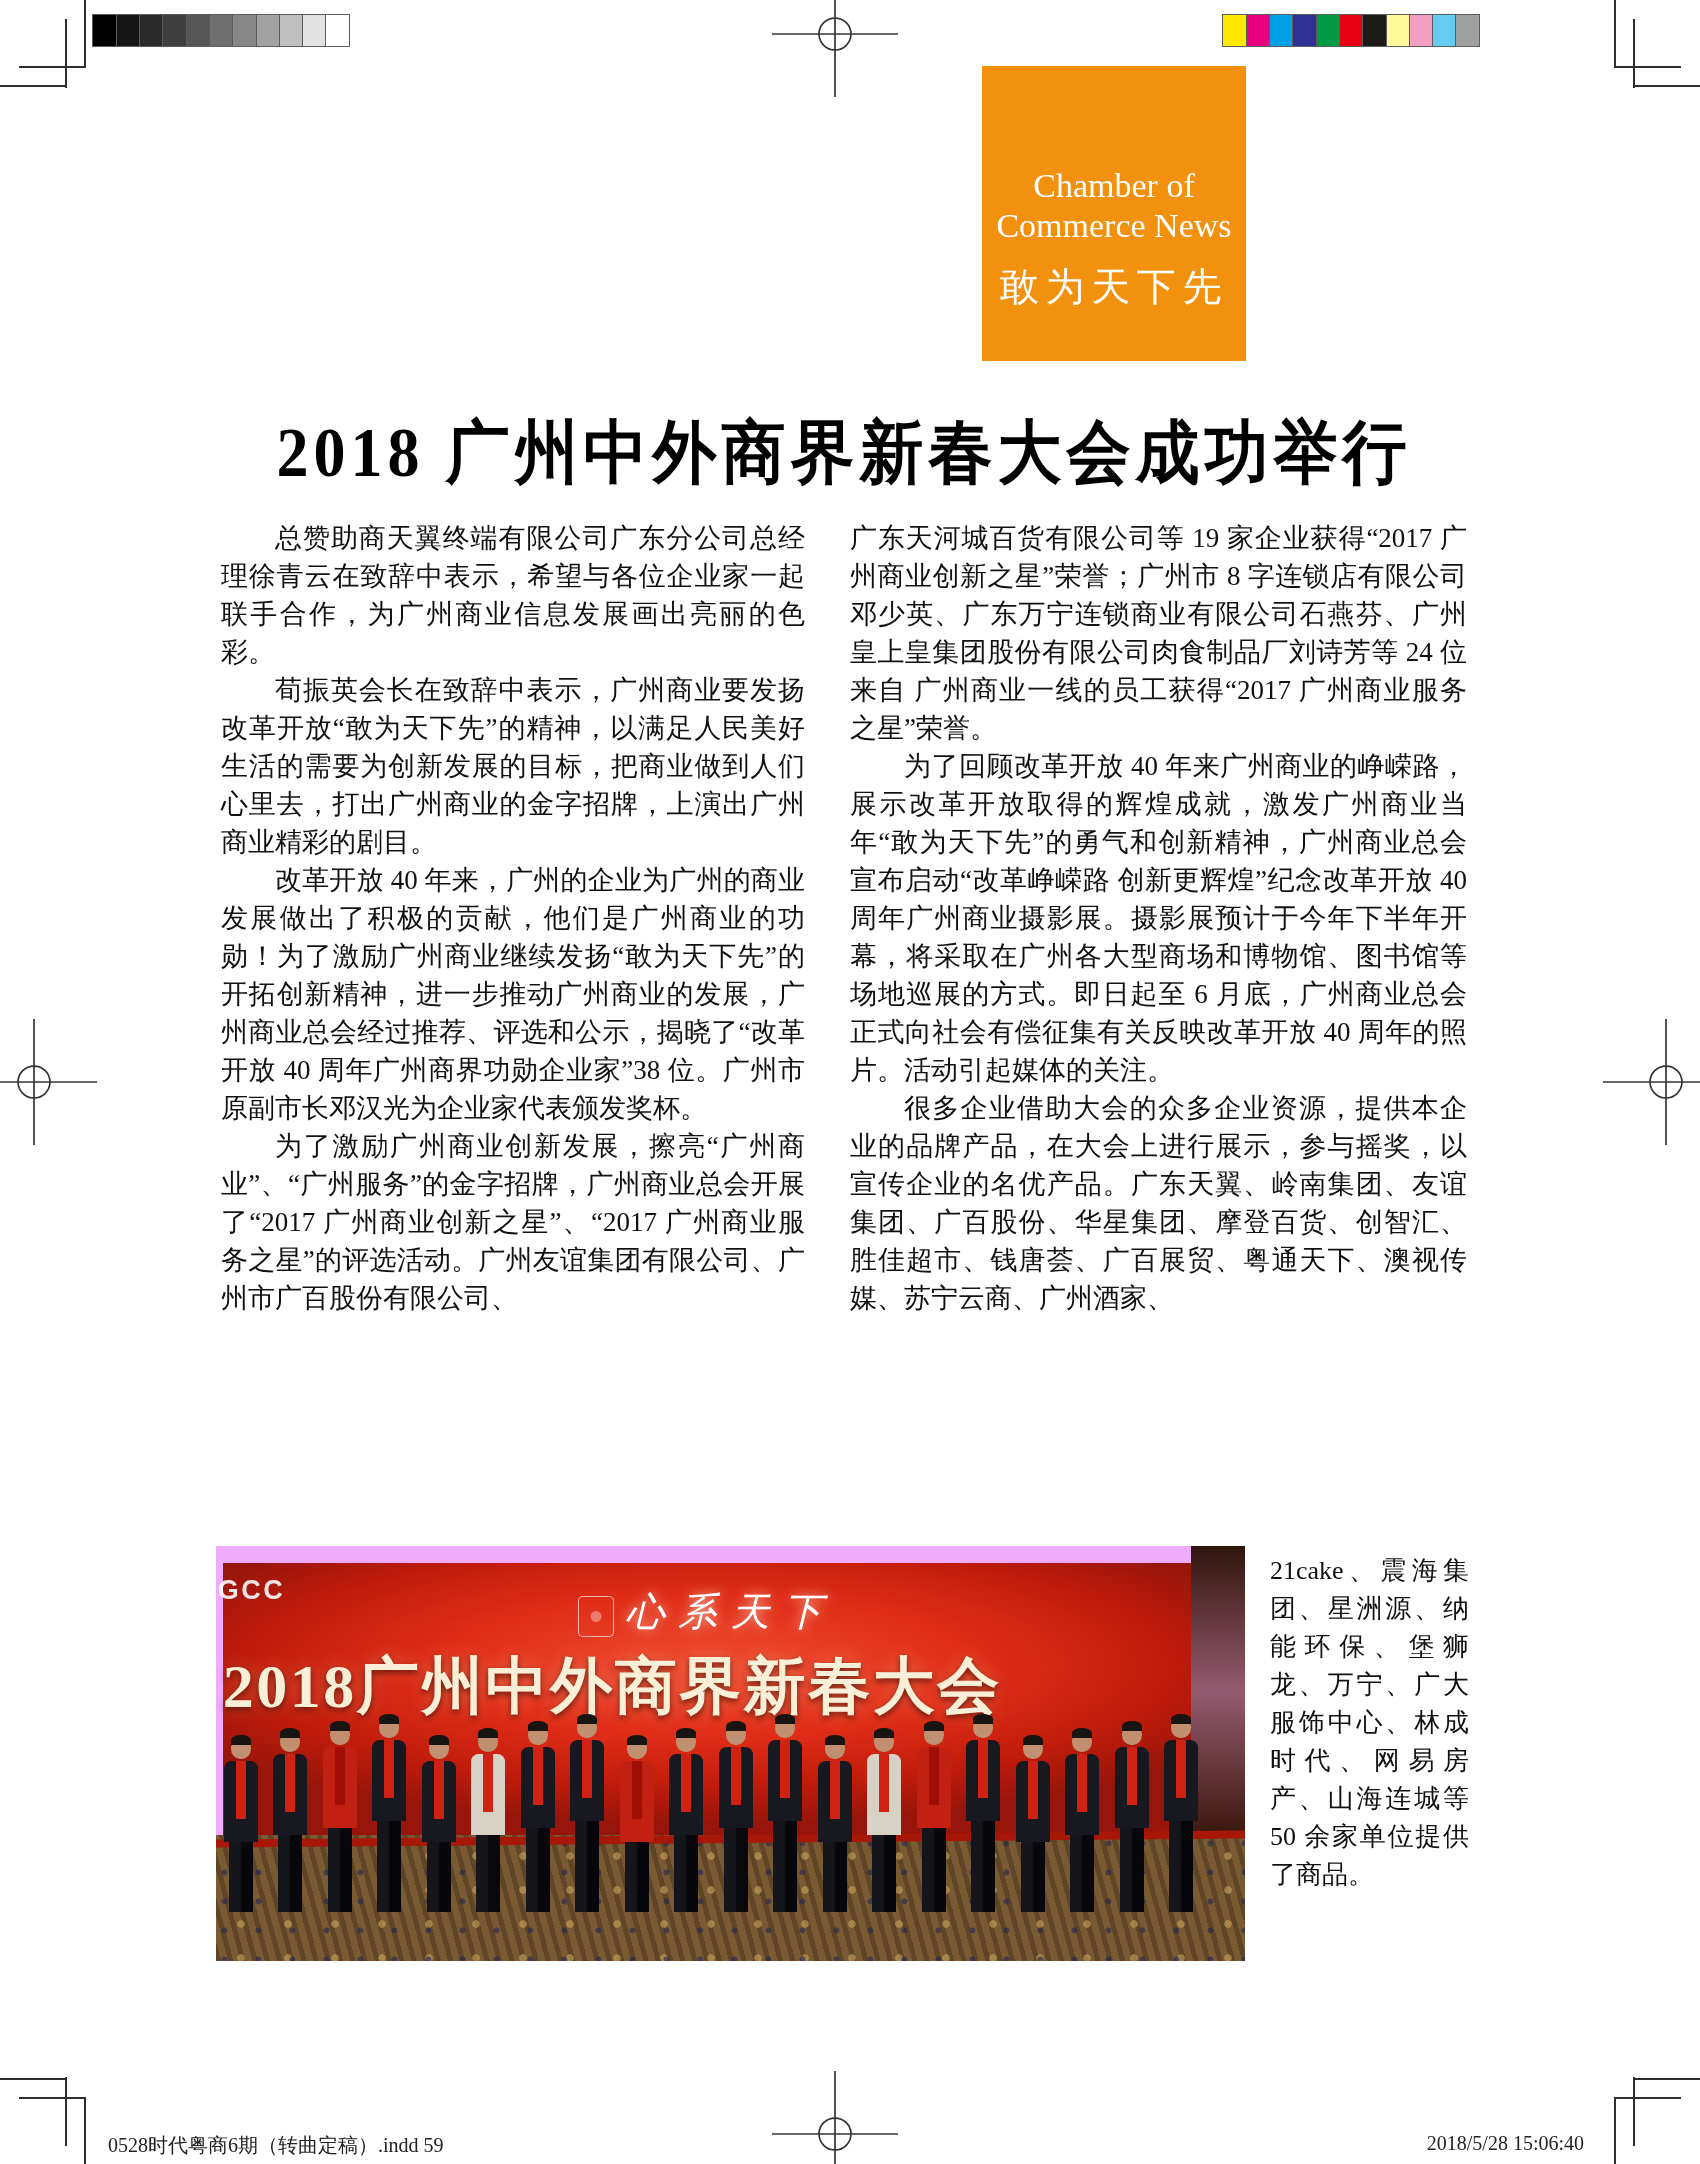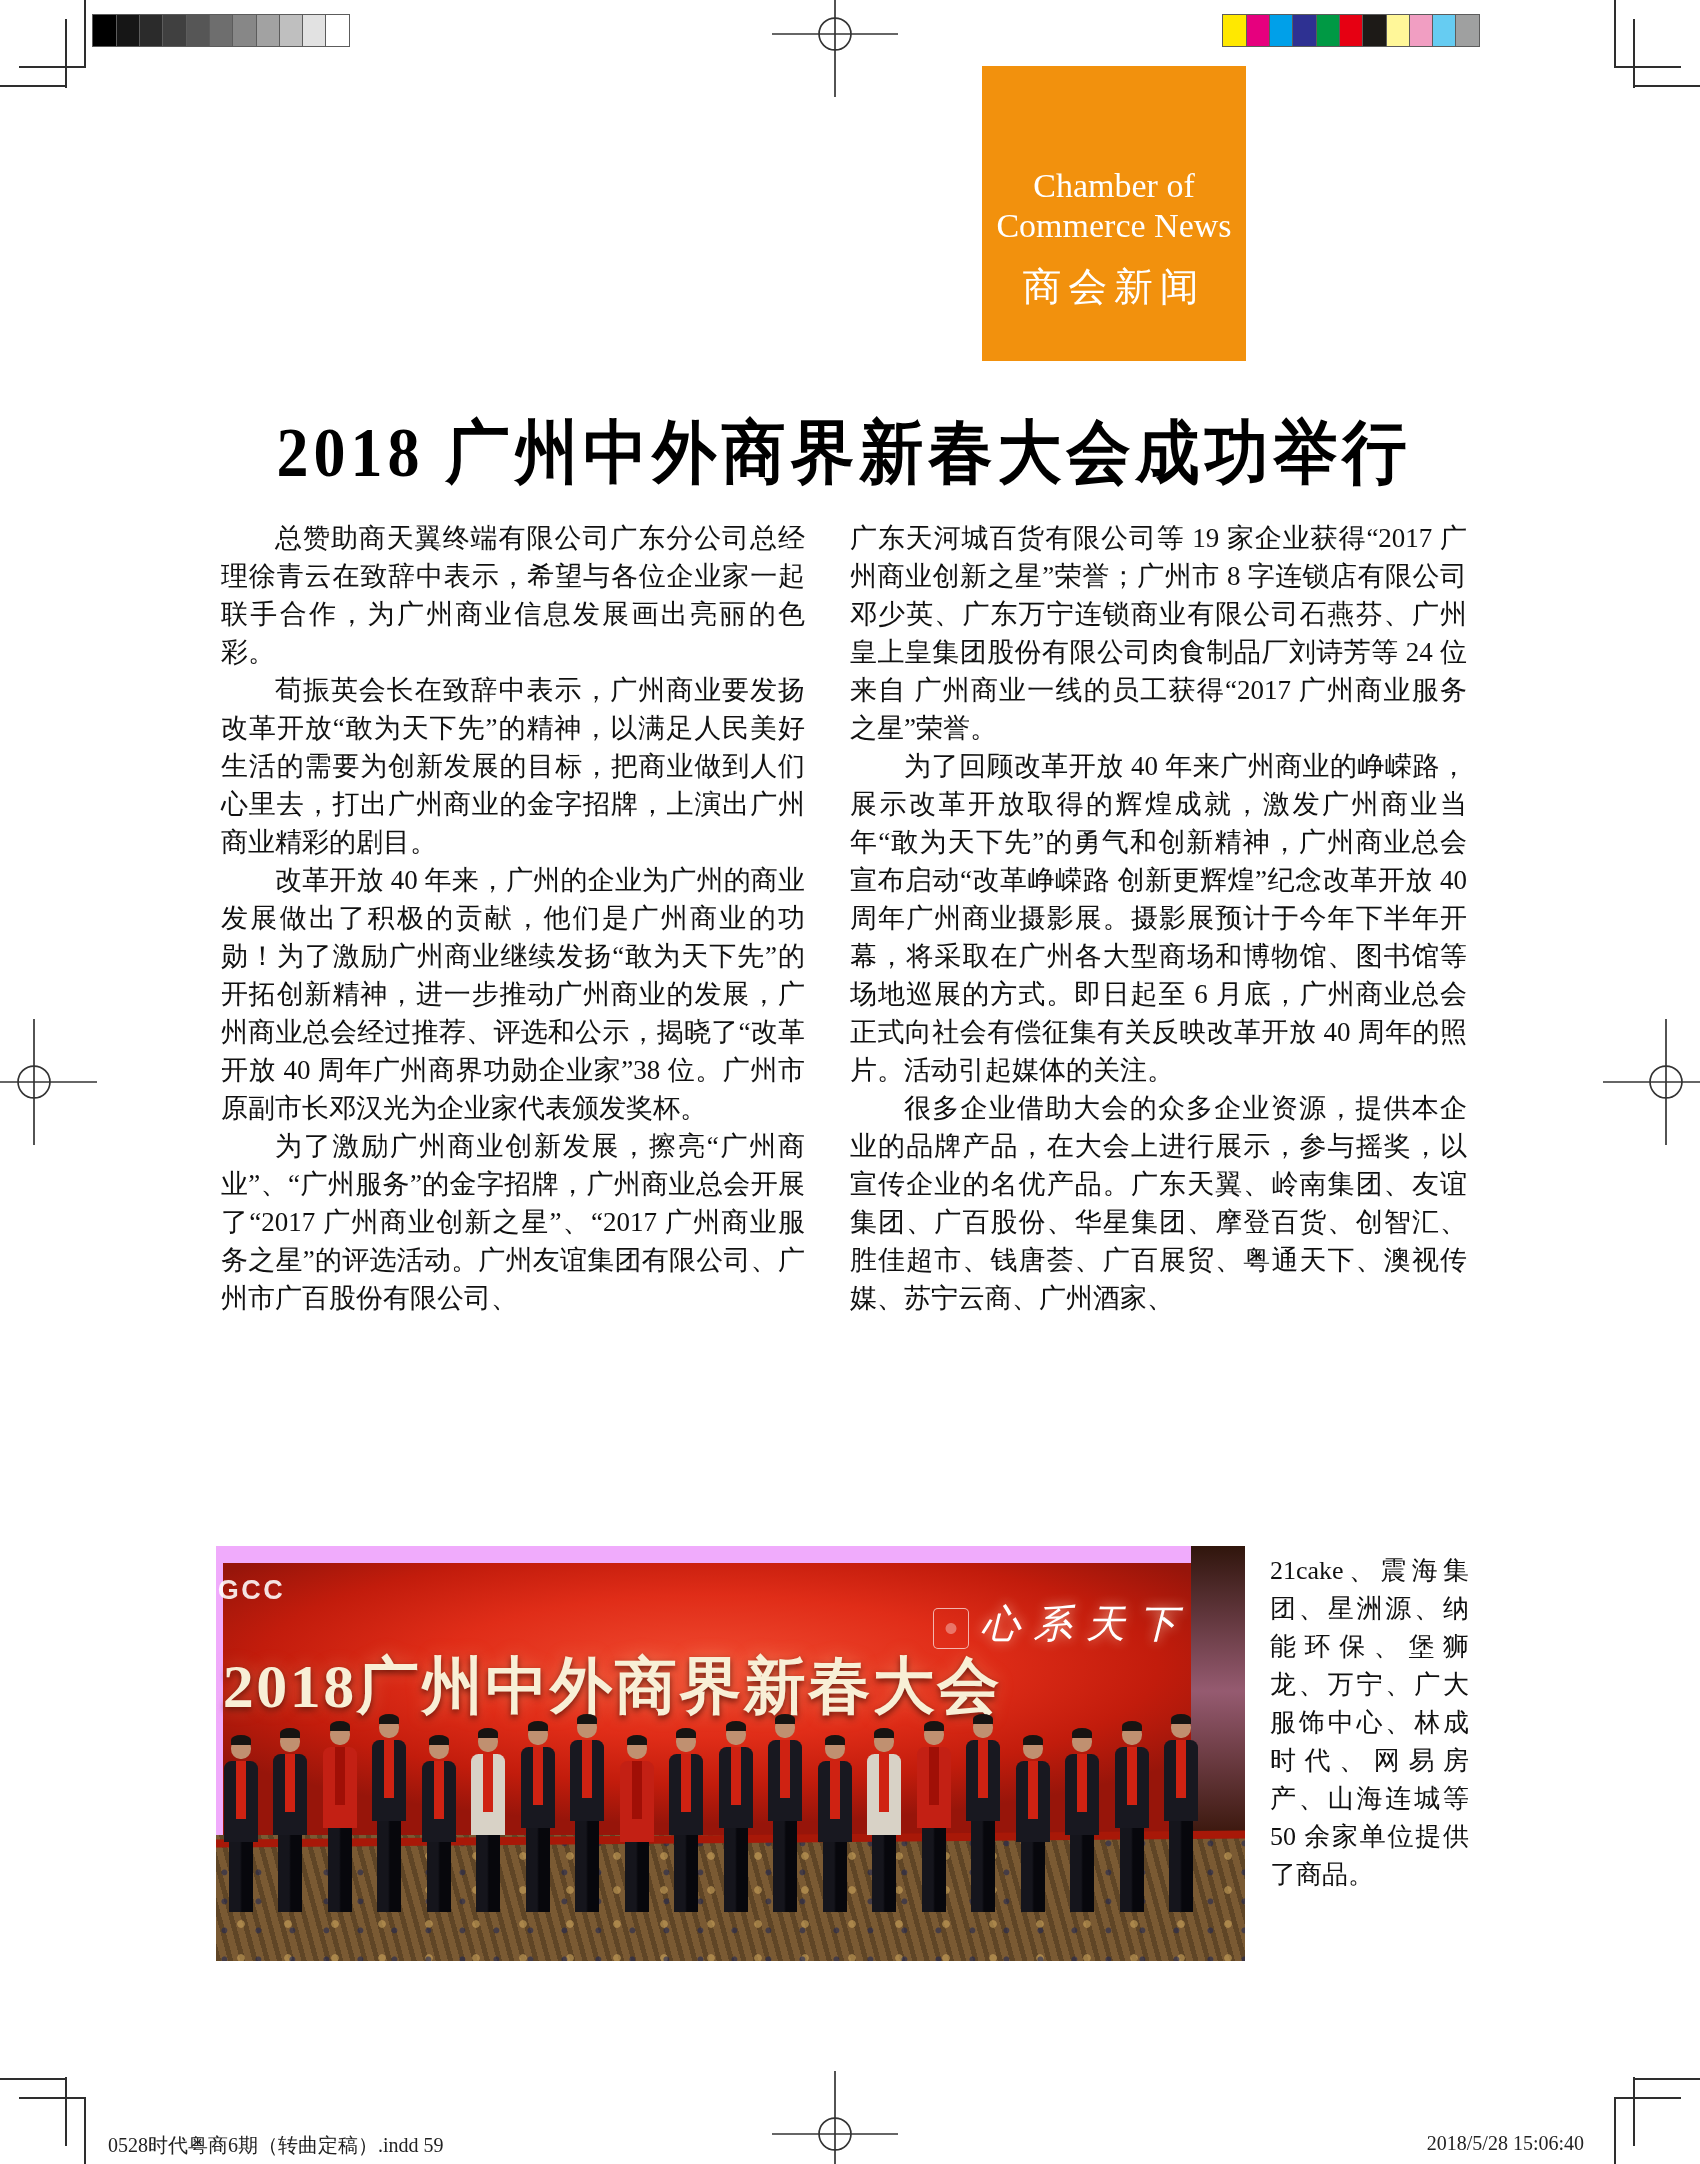--- a/index.html
+++ b/index.html
@@ -62,23 +62,23 @@
   
   .photo{position:absolute;left:216px;top:1546px;width:1029px;height:415px;
          background:#f0abfc;overflow:hidden;}
   .photo-screen{position:absolute;left:6.7px;right:54px;top:17px;bottom:126px;
     background:radial-gradient(ellipse 62% 58% at 50% 38%, #f04a30 0%, #e02d18 45%, #c21c0c 75%, #97150a 100%);}
   .photo-curtain{position:absolute;right:0;top:0;width:54px;height:100%;
     background:linear-gradient(180deg,#30150c 0%,#58241298 35%,#3a170c 70%,#1b0c06 100%);}
   .photo-corner{position:absolute;left:-5px;top:11.8px;color:rgba(255,255,255,.88);
     font-family:"Liberation Sans","DejaVu Sans",sans-serif;font-weight:bold;
     font-size:27px;letter-spacing:2.5px;}
-  .photo-slogan{position:absolute;left:0;right:0;top:22px;text-align:right;color:#fff;
+  .photo-slogan{position:absolute;left:0;right:0;top:22px;text-align:center;color:#fff;
     font-size:39px;letter-spacing:13.5px;font-style:italic;
-    text-shadow:0 0 11.8px rgba(255,230,200,.8);margin-top:12px;}
+    text-shadow:0 0 11.8px rgba(255,230,200,.8);}
   .photo-seal{display:inline-block;width:34px;height:39px;vertical-align:middle;
     margin-right:11.8px;border:1.7px solid rgba(255,255,255,.65);border-radius:5px;
     background:radial-gradient(circle at 50% 50%, rgba(255,255,255,.35) 0 5px, transparent 5.9px);}
   .photo-banner{position:absolute;left:0;right:0;top:81px;text-align:left;
     font-weight:bold;font-size:62px;letter-spacing:2.5px;color:#f8efd6;white-space:nowrap;
     text-shadow:0 3.4px 6.7px rgba(90,15,5,.85),0 0 18.6px rgba(255,220,160,.35);}
   .photo-people{position:absolute;left:0;right:39px;bottom:49px;height:213px;
     display:flex;justify-content:space-around;align-items:flex-end;}
   .person{display:flex;flex-direction:column;align-items:center;justify-content:flex-end;width:47px;}
   .p-head{width:20px;height:22px;background:#c09070;border-radius:50% 50% 46% 46%;
@@ -180,21 +180,21 @@
       <div class="swatch" style="background: rgb(241, 158, 194);"></div>
       <div class="swatch" style="background: rgb(102, 204, 242);"></div>
       <div class="swatch" style="background: rgb(159, 160, 160);"></div>
     </div>
 
   <div class="badge" style="background: rgb(242, 145, 13);">
     <div class="badge-en">
       <div>Chamber of</div>
       <div>Commerce News</div>
     </div>
-    <div class="badge-zh">商会新闻</div>
+    <div class="badge-zh">敢为天下先</div>
   </div>
 
   <div class="headline">2018 广州中外商界新春大会成功举行</div>
 
   <div class="col col-left">
     <p class="indent">总赞助商天翼终端有限公司广东分公司总经理徐青云在致辞中表示，希望与各位企业家一起联手合作，为广州商业信息发展画出亮丽的色彩。</p>
     <p class="indent">荀振英会长在致辞中表示，广州商业要发扬改革开放“敢为天下先”的精神，以满足人民美好生活的需要为创新发展的目标，把商业做到人们心里去，打出广州商业的金字招牌，上演出广州商业精彩的剧目。</p>
     <p class="indent">改革开放 40 年来，广州的企业为广州的商业发展做出了积极的贡献，他们是广州商业的功勋！为了激励广州商业继续发扬“敢为天下先”的开拓创新精神，进一步推动广州商业的发展，广州商业总会经过推荐、评选和公示，揭晓了“改革开放 40 周年广州商界功勋企业家”38 位。广州市原副市长邓汉光为企业家代表颁发奖杯。</p>
     <p class="indent">为了激励广州商业创新发展，擦亮“广州商业”、“广州服务”的金字招牌，广州商业总会开展了“2017 广州商业创新之星”、“2017 广州商业服务之星”的评选活动。广州友谊集团有限公司、广州市广百股份有限公司、</p>
   </div>

